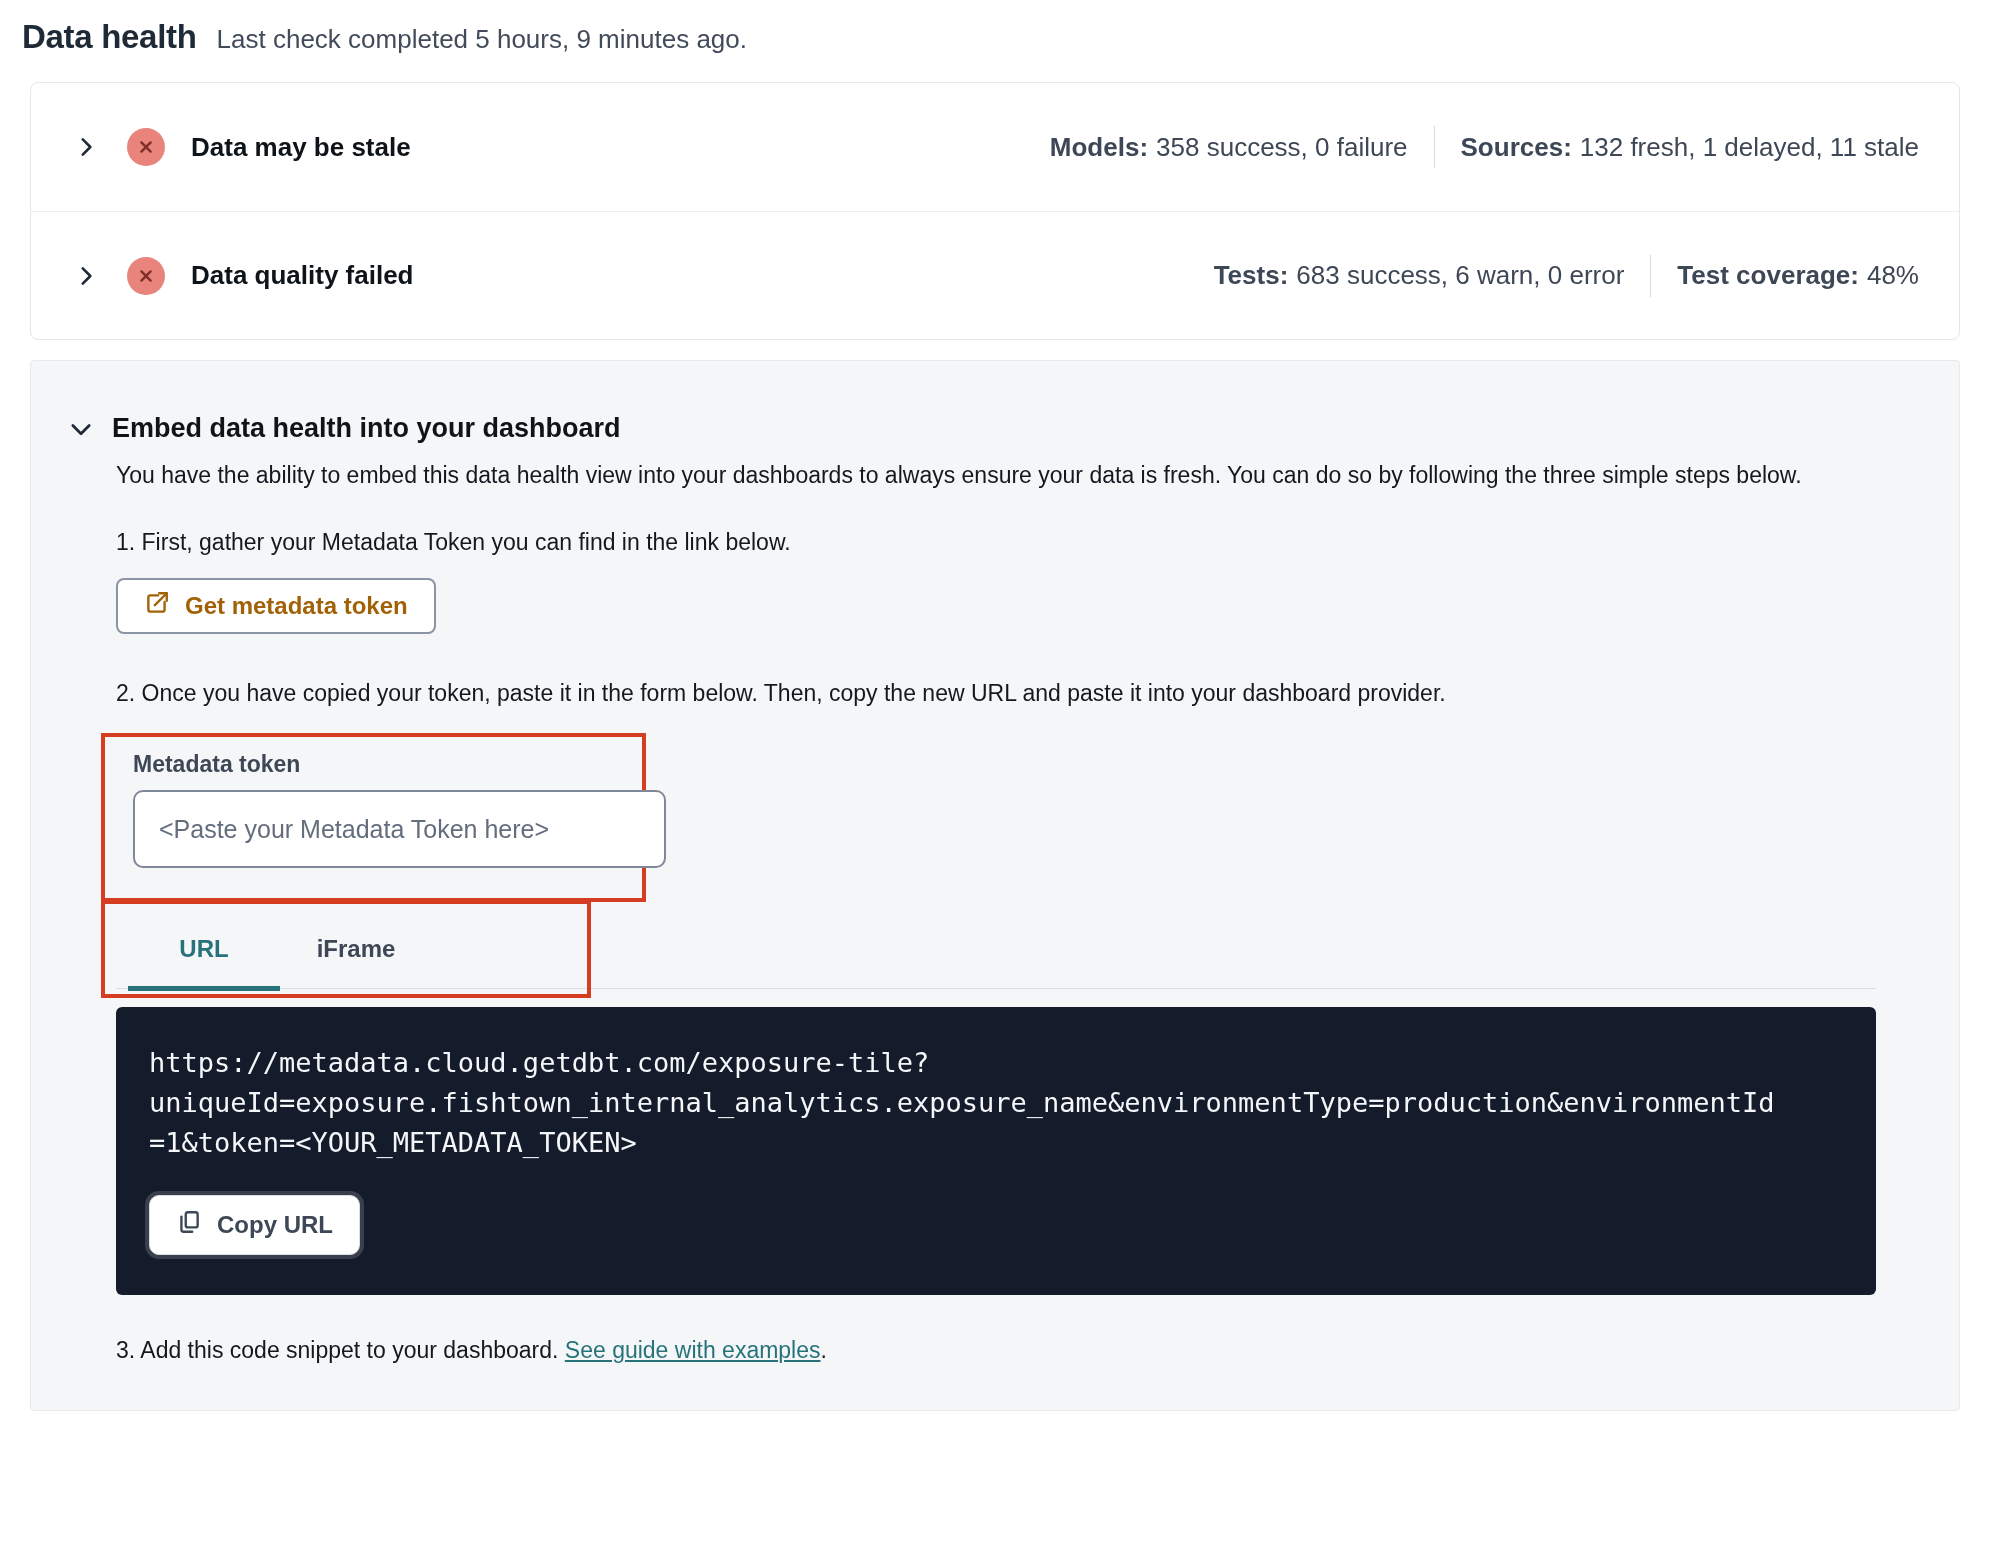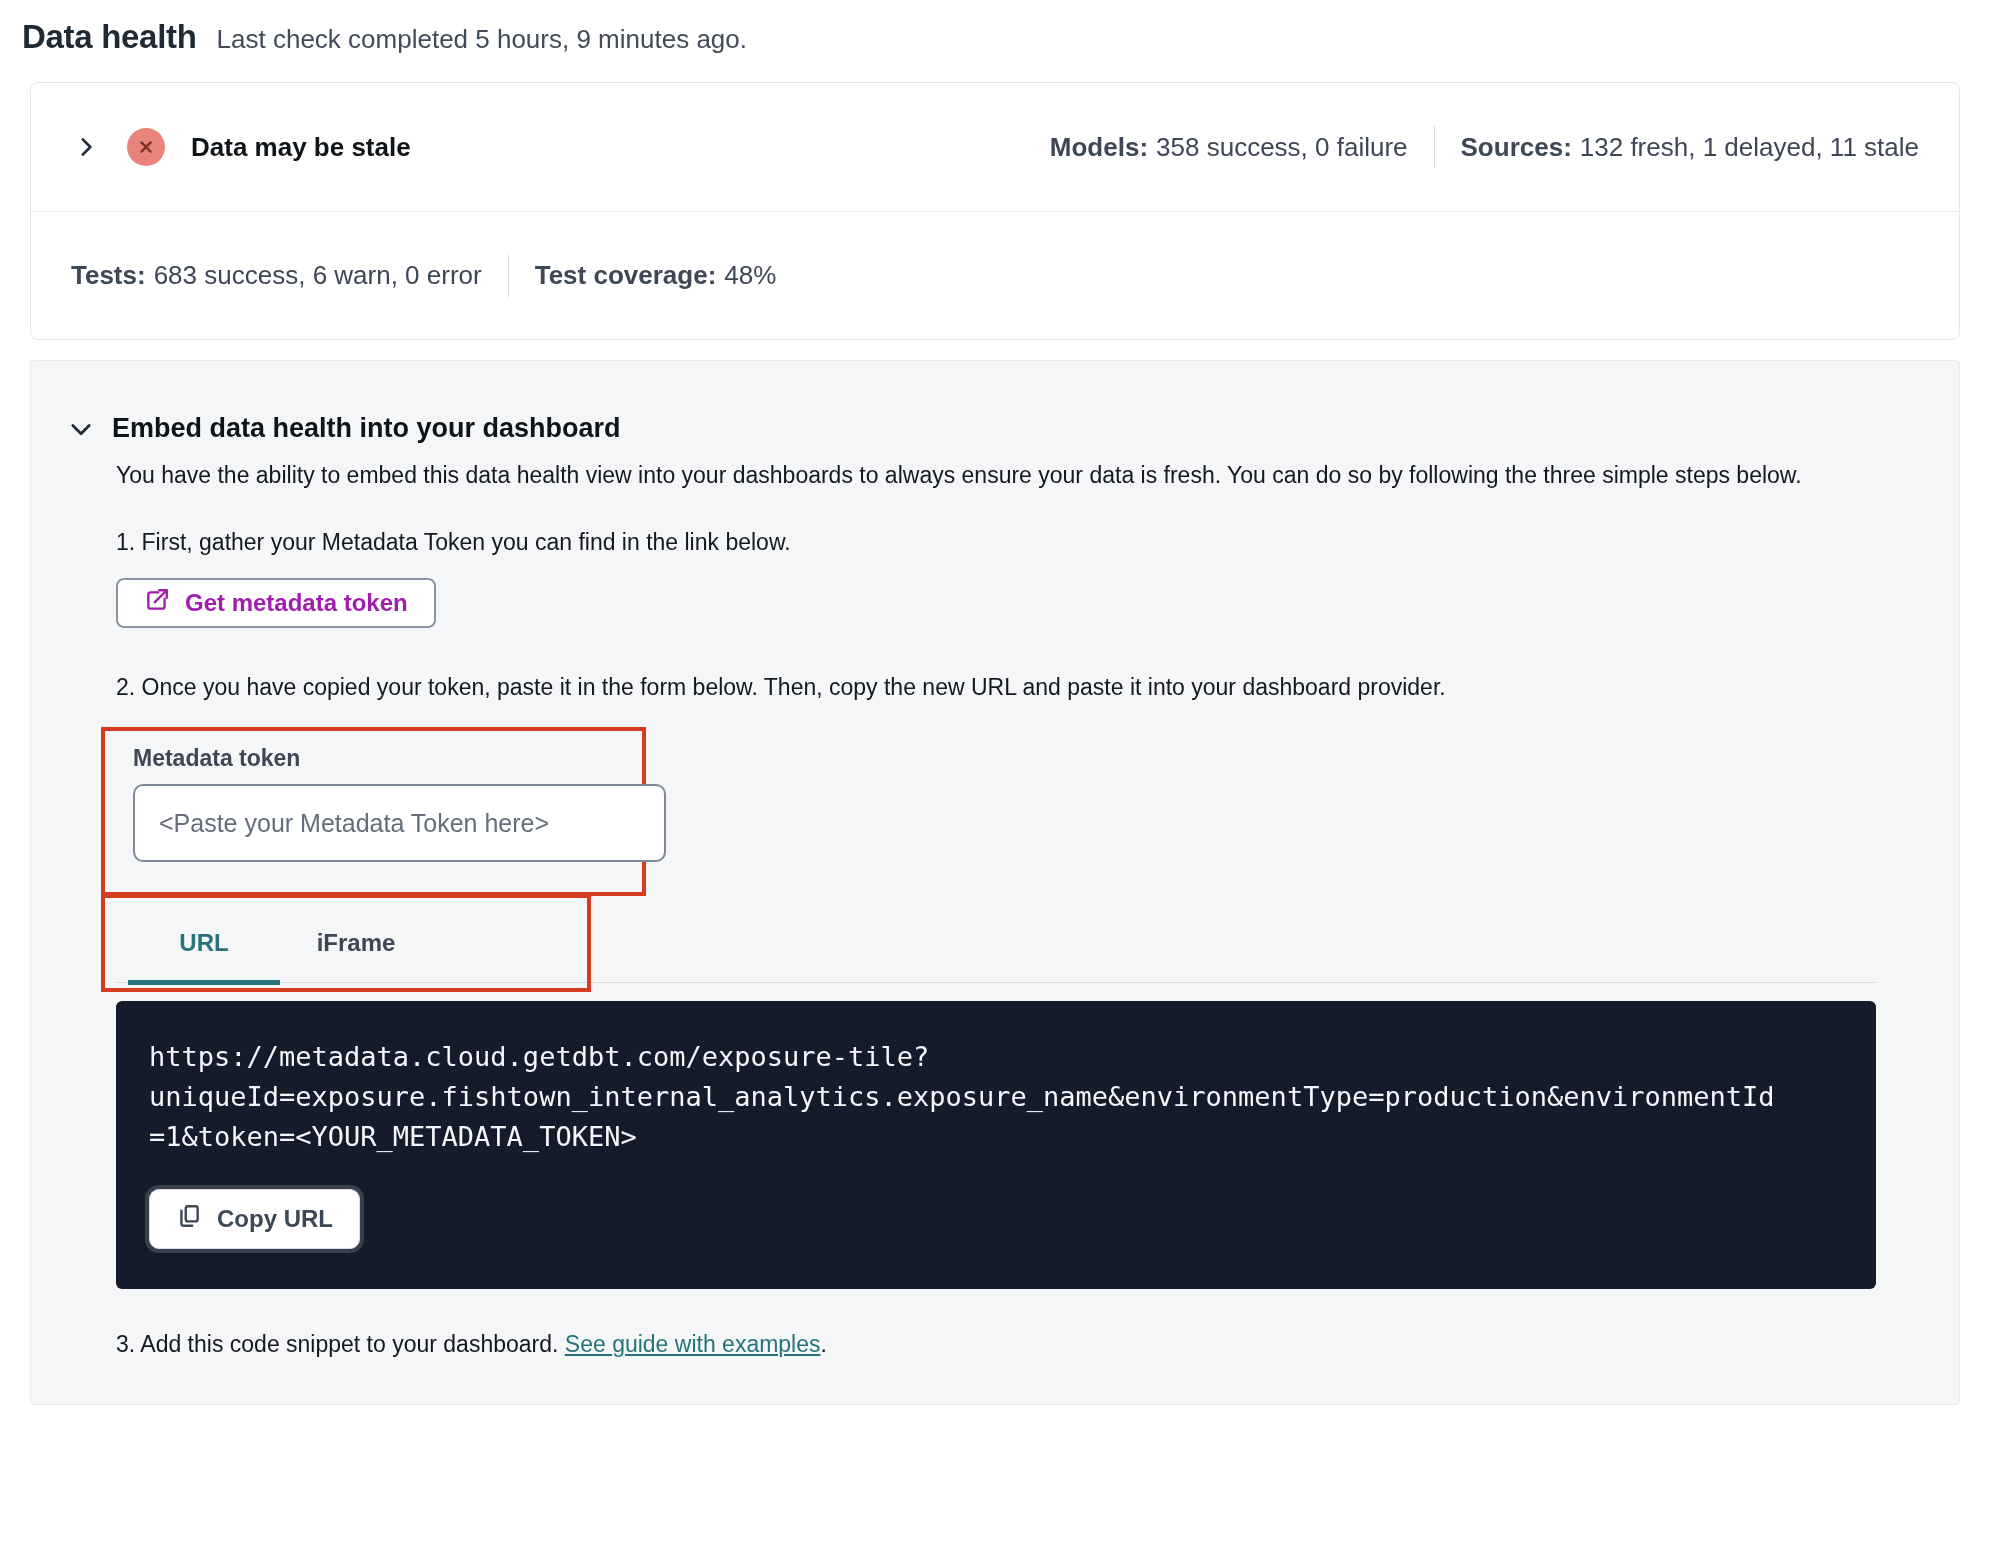--- a/index.html
+++ b/index.html
@@ -34,21 +34,21 @@
   .embed-header { display: flex; align-items: center; gap: 16px; margin-left: -50px; cursor: pointer; }
   .embed-header .chev-btn { color: #1F2A37; }
   .embed-title { font-size: 27px; font-weight: 700; color: #0F1419; }
   .embed-desc { margin-top: 16px; font-size: 23px; line-height: 31px; color: #14181F; max-width: 1705px; }
   .step-text { font-size: 23px; color: #14181F; }
   .step-1 { margin-top: 38px; }
   .step-2 { margin-top: 46px; }
   .step-3 { margin-top: 42px; }
   .guide-link { color: #26737B; text-decoration: underline; cursor: pointer; }
 
-  .btn-outline { display: inline-flex; align-items: center; gap: 15px; height: 50px; padding: 0 26px; background: #fff; border: 2px solid #8A94A3; border-radius: 8px; font-family: inherit; font-size: 24px; font-weight: 700; color: #a21caf; margin-top: 22px; cursor: pointer; }
+  .btn-outline { display: inline-flex; align-items: center; gap: 15px; height: 56px; padding: 0 26px; background: #fff; border: 2px solid #8A94A3; border-radius: 8px; font-family: inherit; font-size: 24px; font-weight: 700; color: #a16207; margin-top: 22px; cursor: pointer; }
   .btn-outline svg { flex: 0 0 auto; }
 
   
   .redbox-field { margin-top: 26px; margin-left: -15px; width: 545px; border: 4px solid #D63C1F; padding: 14px 0 30px 28px; }
   .field-label { font-size: 23px; font-weight: 700; color: #3E4755; }
   .token-input { display: block; margin-top: 12px; width: 533px; height: 78px; background: #fff; border: 2px solid #7E8898; border-radius: 10px; padding: 0 24px; font-family: inherit; font-size: 25px; color: #374151; outline: none; }
   .token-input::placeholder { color: #636D7C; opacity: 1; }
 
   
   .tabs-wrap { position: relative; margin-top: 8px; }
@@ -89,20 +89,34 @@
       <span class="row-label">Data may be stale</span>
     </div>
     <div class="row-stats">
       <span class="stat"><b>Models:</b><span>358 success, 0 failure</span></span>
       <span class="stat-divider"></span>
       <span class="stat"><b>Sources:</b><span>132 fresh, 1 delayed, 11 stale</span></span>
     </div>
   </div>
 
   <div class="status-row">
+    <div class="row-left">
+      <span class="chev-btn">
+        <svg width="26" height="26" viewBox="0 0 24 24" fill="none" stroke="currentColor" stroke-width="2.4" stroke-linecap="round" stroke-linejoin="round">
+            <polyline points="9 5 16 12 9 19"></polyline>
+          </svg>
+      </span>
+      <span class="error-badge">
+        <svg width="22" height="22" viewBox="0 0 24 24" fill="none" stroke="currentColor" stroke-width="2.6" stroke-linecap="round">
+            <line x1="7" y1="7" x2="17" y2="17"></line>
+            <line x1="17" y1="7" x2="7" y2="17"></line>
+          </svg>
+      </span>
+      <span class="row-label">Data quality failed</span>
+    </div>
     <div class="row-stats">
       <span class="stat"><b>Tests:</b><span>683 success, 6 warn, 0 error</span></span>
       <span class="stat-divider"></span>
       <span class="stat"><b>Test coverage:</b><span>48%</span></span>
     </div>
   </div>
 
 </div>
 
 <div class="embed-panel">

